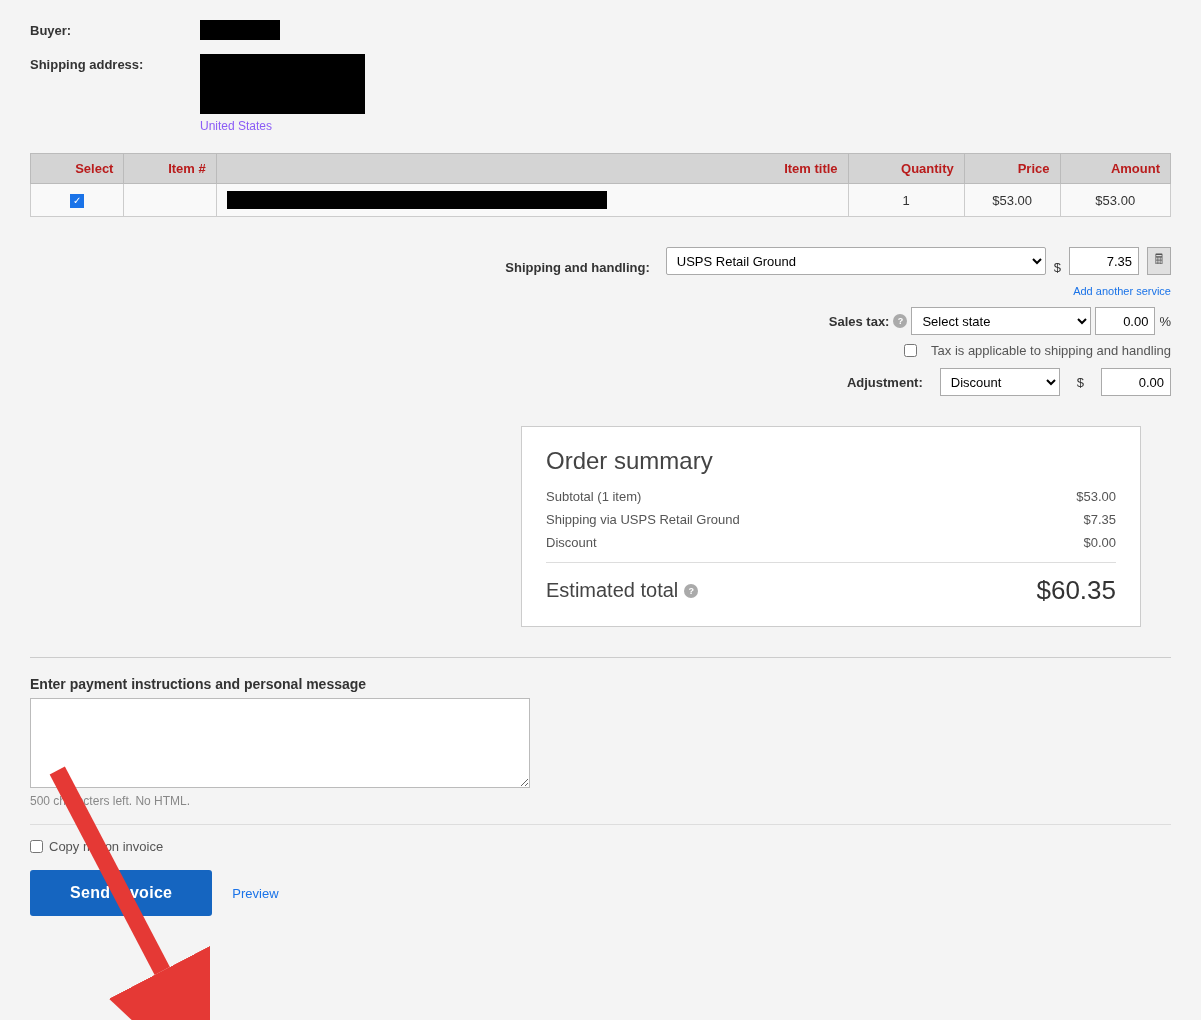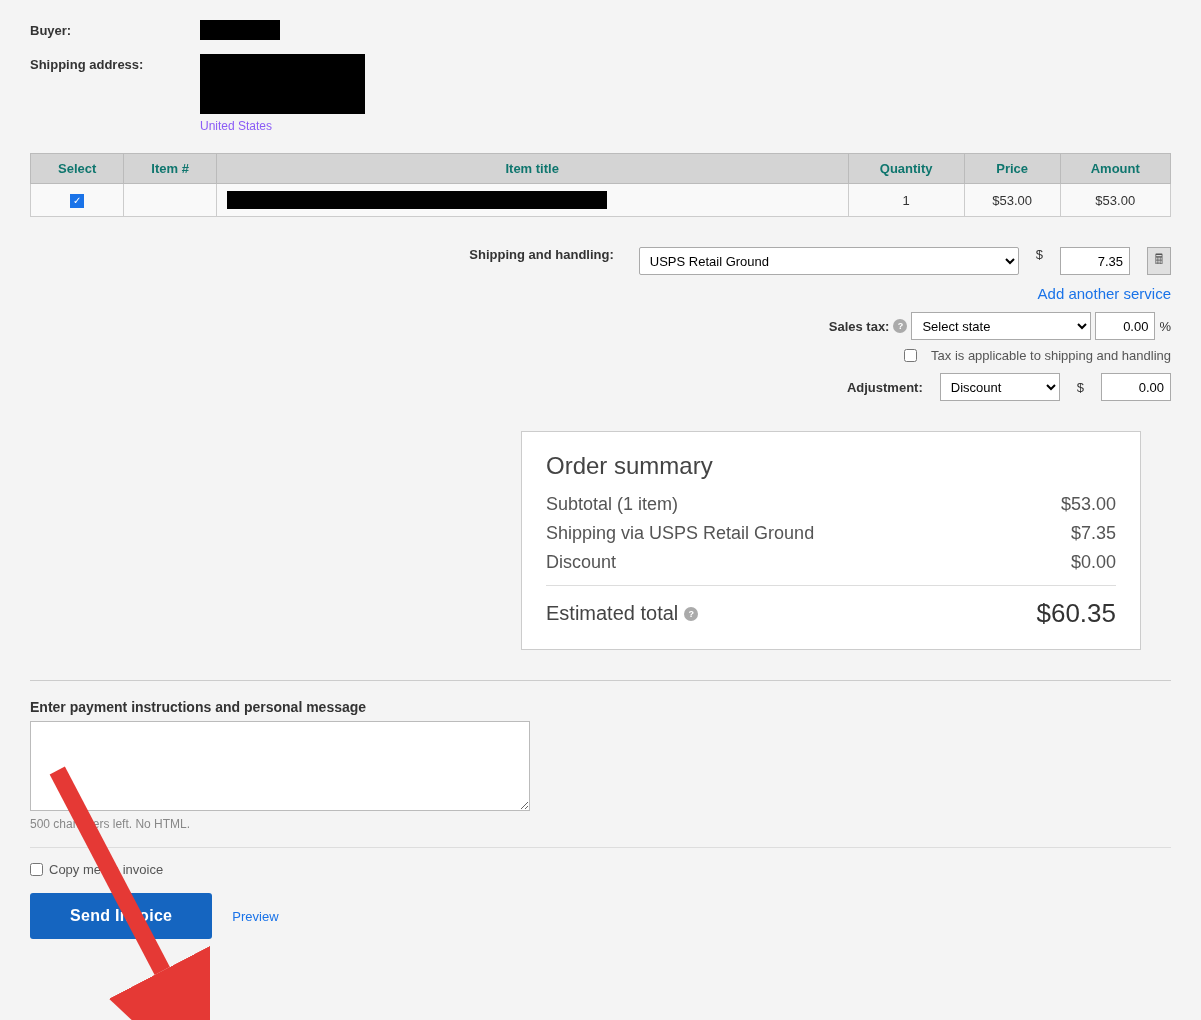--- a/index.html
+++ b/index.html
@@ -55,24 +55,24 @@
       width: 100%;
       border-collapse: collapse;
       margin-top: 20px;
       margin-bottom: 20px;
       background: #fff;
     }
     .items-table th {
       background: #d4d4d4;
       border: 1px solid #bbb;
       padding: 7px 10px;
-      text-align: center;
-      font-size: 13px;
-      font-weight: bold;
-      color: #0f766e;
+      text-align: right;
+      font-size: 13px;
+      font-weight: bold;
+      color: #b91c1c;
     }
     .items-table td {
       border: 1px solid #ccc;
       padding: 7px 10px;
       text-align: center;
       background: #f9f9f9;
       font-size: 13px;
     }
     .items-table td.item-title {
       text-align: left;
@@ -96,24 +96,24 @@
       font-size: 10px;
     }
 
     
     .options-section {
       padding: 10px 0 10px 0;
       margin-bottom: 10px;
     }
     .options-row {
       display: flex;
-      align-items: flex-start;
+      align-items: flex-end;
       justify-content: flex-end;
       margin-bottom: 10px;
-      gap: 17px;
+      gap: 8px;
     }
     .options-label {
       font-weight: bold;
       font-size: 13px;
       margin-right: 8px;
     }
     .shipping-select {
       width: 380px;
       padding: 4px 6px;
       font-size: 13px;
@@ -142,21 +142,21 @@
       display: inline-flex;
       align-items: center;
       justify-content: center;
       cursor: pointer;
       font-size: 14px;
       color: #555;
     }
     .add-service-link {
       color: #1a73e8;
       text-decoration: none;
-      font-size: 15px;
+      font-size: 11px;
       cursor: pointer;
     }
     .add-service-row {
       display: flex;
       justify-content: flex-end;
       margin-bottom: 10px;
       padding-right: 0;
     }
 
     .tax-row {
@@ -256,21 +256,21 @@
     }
     .order-summary-title {
       font-size: 24px;
       color: #444;
       margin-bottom: 14px;
     }
     .summary-line {
       display: flex;
       justify-content: space-between;
       margin-bottom: 8px;
-      font-size: 18px;
+      font-size: 13px;
       color: #555;
     }
     .summary-divider {
       border: none;
       border-top: 1px solid #ddd;
       margin: 12px 0;
     }
     .estimated-row {
       display: flex;
       justify-content: space-between;

